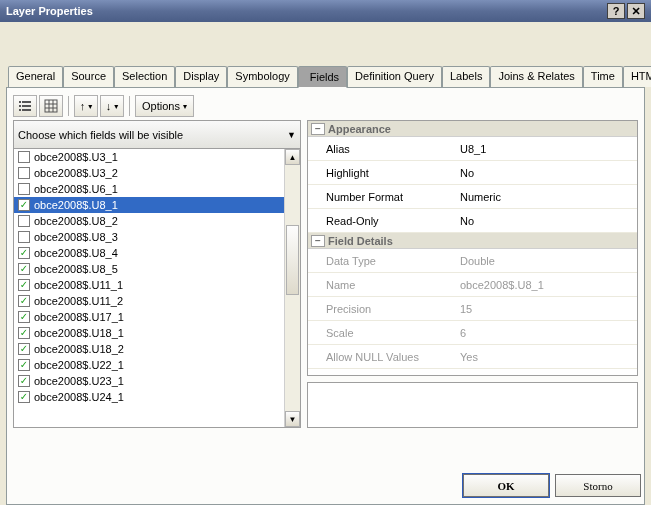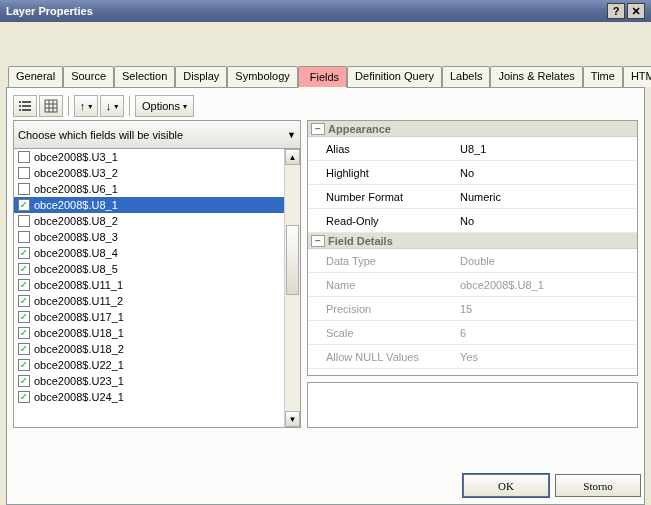--- a/index.html
+++ b/index.html
@@ -54,21 +54,21 @@
     padding: 3px 7px;
     background: #f5f4ea;
     margin-right: 0px;
     border-radius: 2px 2px 0 0;
     position: relative;
     cursor: pointer;
     white-space: nowrap;
     font-size: 11px;
   }
   .tab.active {
-    background: #fca5a5;
+    background: #a3a3a3;
     border-bottom: 1px solid #fcfcfa;
     padding-top: 4px;
     padding-bottom: 4px;
     margin-bottom: -1px;
     z-index: 2;
     padding-left: 11px;
   }
   .tab-panel {
     border: 1px solid #919b9c;
     background: #fcfcfa;
@@ -181,20 +181,21 @@
   .btn {
     width:86px; height:23px;
     border:1px solid #707070;
     background:linear-gradient(#fdfdfd,#e8e6da);
     cursor:pointer;
     font-family:Tahoma;
     font-size:11px;
   }
   .btn.default {
     outline:1px solid #2f5bb7;
+    font-weight:bold;
   }
   svg.icon { width:14px; height:14px; }
 </style>
 </head>
 <body>
 
 <div class="titlebar">
   <span>Layer Properties</span>
   <div class="titlebar-buttons">
     <div class="titlebar-btn">

